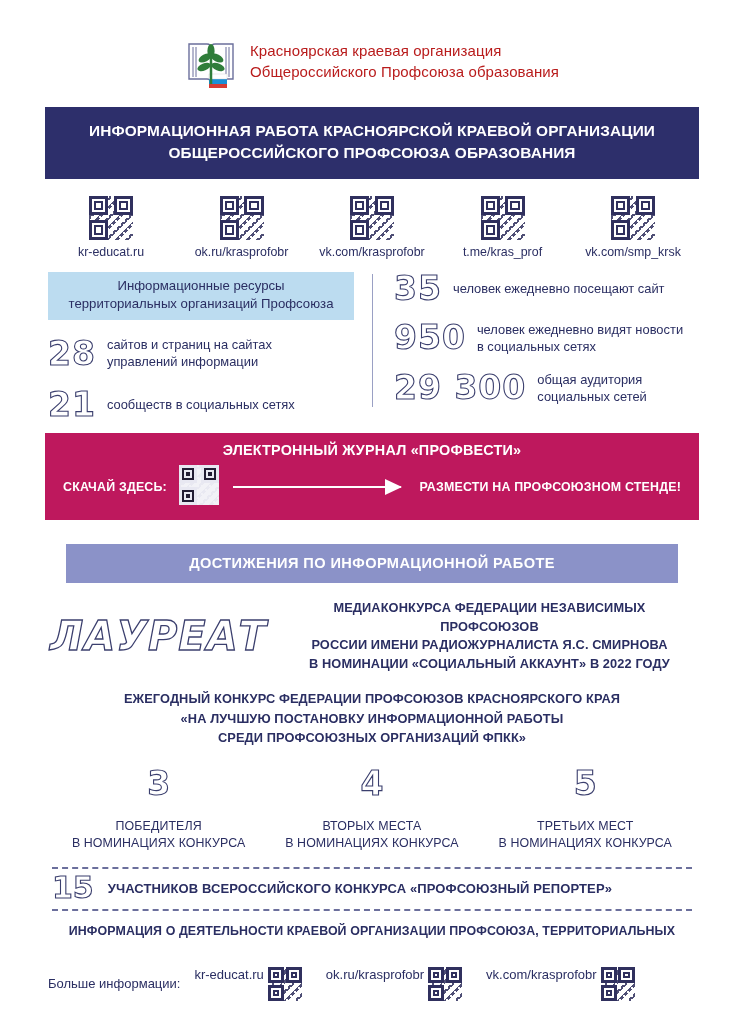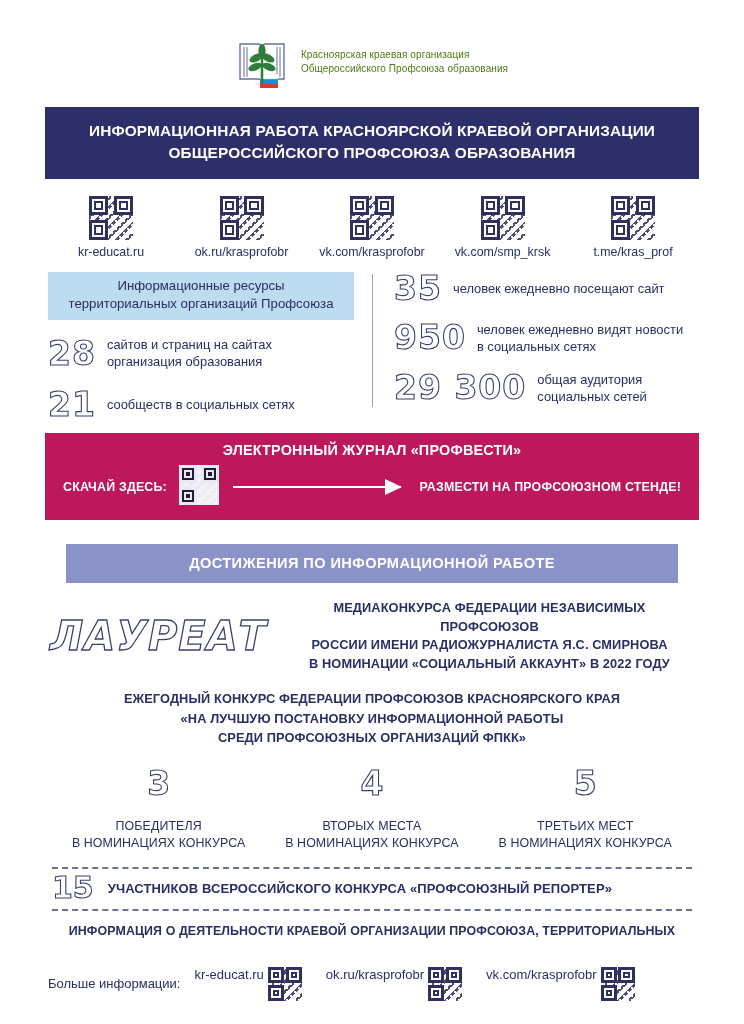--- a/index.html
+++ b/index.html
@@ -6,21 +6,21 @@
   body{
     width:744px;height:1024px;background:#ffffff;
     font-family:"Liberation Sans", sans-serif;
     color:#2a2e62;overflow:hidden;position:relative;
   }
   .page{position:relative;width:744px;height:1024px;}
 
   
   .logo-row{display:flex;align-items:center;justify-content:center;gap:13px;padding-top:34px;}
   .logo-mark{width:52px;height:56px;flex:none;}
-  .logo-text{font-size:10px;line-height:1.38;color:#4d7c0f;letter-spacing:.1px;}
+  .logo-text{font-size:15px;line-height:1.38;color:#b91c1c;letter-spacing:.1px;}
 
   
   .title-banner{
     margin:17px 45px 0 45px;background:#2d2f6b;color:#fff;
     text-align:center;padding:13px 14px 14px;
   }
   .title-banner div{
     font-size:15.4px;font-weight:bold;line-height:1.45;letter-spacing:.15px;
   }
 
@@ -204,46 +204,46 @@
         </span>
       <span class="qr-label">vk.com/krasprofobr</span>
     </div>
     <div class="qr-cell">
       <span class="qr" style="width:44px;height:44px">
           <i></i>
           <u class="tl"></u>
           <u class="tr"></u>
           <u class="bl"></u>
         </span>
+      <span class="qr-label">t.me/kras_prof</span>
+    </div>
+    <div class="qr-cell">
+      <span class="qr" style="width:44px;height:44px">
+          <i></i>
+          <u class="tl"></u>
+          <u class="tr"></u>
+          <u class="bl"></u>
+        </span>
       <span class="qr-label">vk.com/smp_krsk</span>
-    </div>
-    <div class="qr-cell">
-      <span class="qr" style="width:44px;height:44px">
-          <i></i>
-          <u class="tl"></u>
-          <u class="tr"></u>
-          <u class="bl"></u>
-        </span>
-      <span class="qr-label">t.me/kras_prof</span>
     </div>
   </div>
 
   <div class="stats">
 
     <div class="stats-col left">
       <div class="info-box">
         <div>Информационные ресурсы</div>
         <div>территориальных организаций Профсоюза</div>
       </div>
 
       <div class="stat-row">
         <span class="stat-num">28</span>
         <span class="stat-txt">
           <span>сайтов и страниц на сайтах</span><br>
-          <span>организация образования</span>
+          <span>управлений информации</span>
         </span>
       </div>
 
       <div class="stat-row tight">
         <span class="stat-num">21</span>
         <span class="stat-txt">сообществ в социальных сетях</span>
       </div>
     </div>
 
     <div class="stats-col right">

